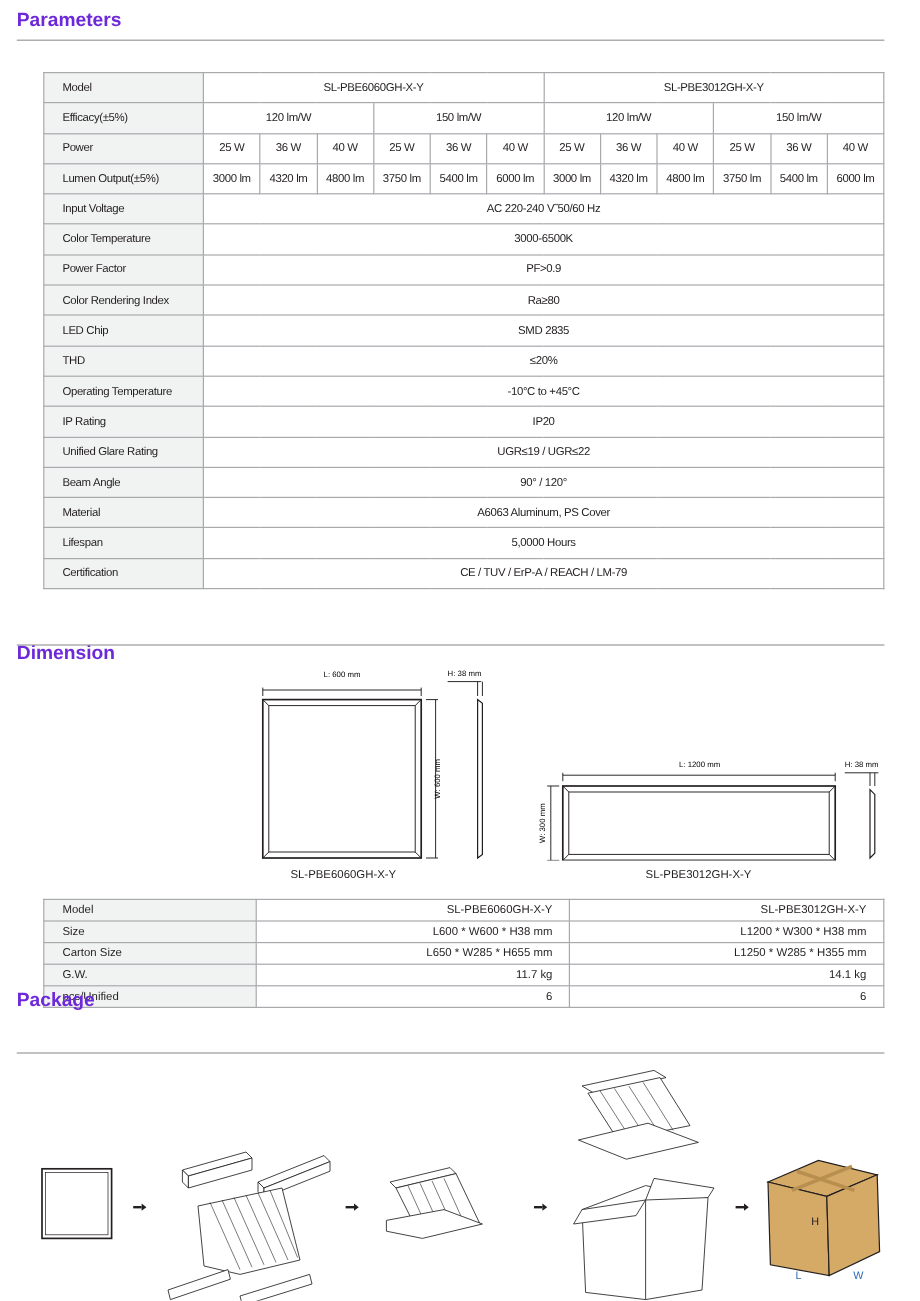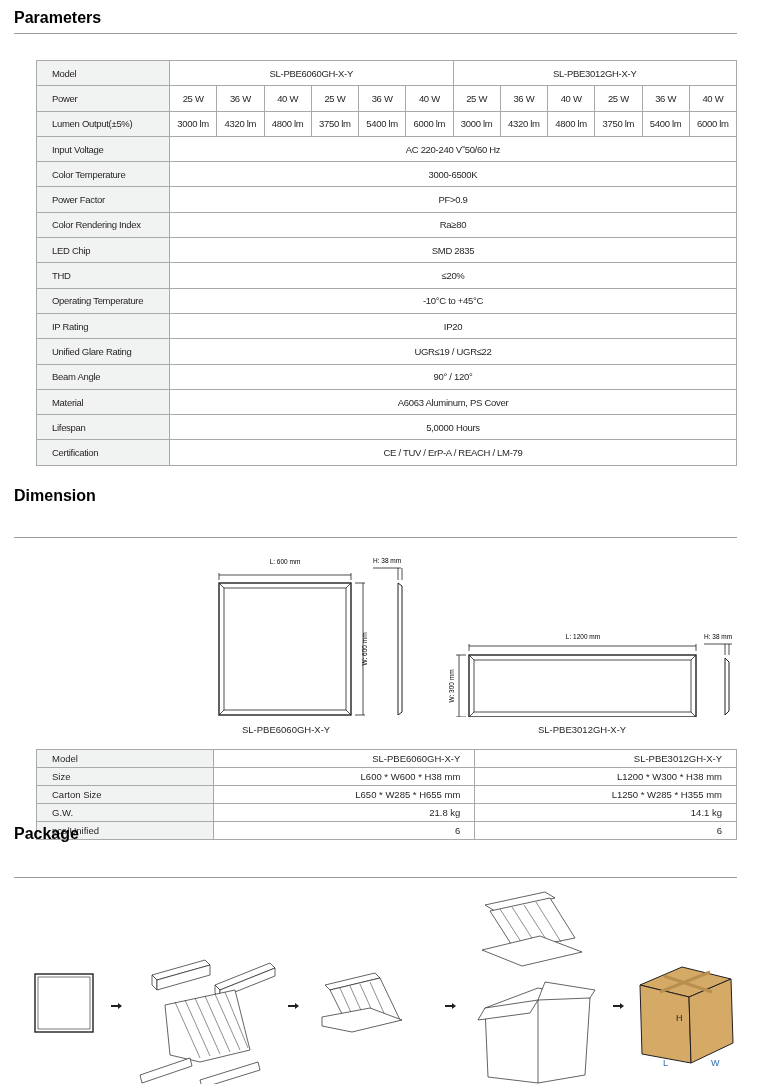--- a/index.html
+++ b/index.html
@@ -1,17 +1,17 @@
 <!DOCTYPE html>
 <html><head>
 <meta charset="utf-8">
 <style>
   html, body { margin:0; padding:0; background:#ffffff; }
   body { width:767px; height:1084px; position:relative; overflow:hidden; font-family:"Liberation Sans", sans-serif; color:#231f20; }
-  .section-title { position:absolute; left:14px; font-size:16px; font-weight:bold; color:#000000; }
+  .section-title { position:absolute; left:14px; font-size:16px; font-weight:bold; color:#6d28d9; }
   .rule { position:absolute; left:14px; width:723px; height:1px; background:#9a9a9a; }
   table { border-collapse:collapse; position:absolute; }
   .param td { border:1px solid #a7a9ac; font-size:9.5px; height:24.3px; padding:0; text-align:center; letter-spacing:-0.3px; }
   .param td.lbl { background:#f1f2f2; text-align:left; padding-left:15px; width:117px; }
   .dim td { border:1px solid #a7a9ac; font-size:9.5px; height:17px; padding:0 14px 0 15px; }
   .dim td.lbl { background:#f1f2f2; text-align:left; width:147px; }
   .dim td.val { text-align:right; width:232px; }
   .fig { position:absolute; }
   .cap { position:absolute; font-size:9.5px; color:#231f20; }
   .dlabel { font-size:6.5px; font-family:"Liberation Sans", sans-serif; }
@@ -21,20 +21,27 @@
 
 <div class="section-title" style="top:9px;">Parameters</div>
 <div class="rule" style="top:33px;"></div>
 
 <table class="param" style="left:36px; top:60px; width:701px;">
   <tbody>
       <tr>
     <td class="lbl">Model</td>
     <td colspan="6">SL-PBE6060GH-X-Y</td>
     <td colspan="6">SL-PBE3012GH-X-Y</td>
+  </tr>
+  <tr>
+    <td class="lbl">Efficacy(±5%)</td>
+    <td colspan="3">120 lm/W</td>
+    <td colspan="3">150 lm/W</td>
+    <td colspan="3">120 lm/W</td>
+    <td colspan="3">150 lm/W</td>
   </tr>
   <tr id="power-row">
     <td class="lbl">Power</td>
   <td>25 W</td>
         <td>36 W</td>
         <td>40 W</td>
         <td>25 W</td>
         <td>36 W</td>
         <td>40 W</td>
         <td>25 W</td>
@@ -109,21 +116,21 @@
         <td class="lbl">Lifespan</td>
         <td colspan="12">5,0000 Hours</td>
       </tr>
       <tr>
         <td class="lbl">Certification</td>
         <td colspan="12">CE / TUV / ErP-A / REACH / LM-79</td>
       </tr>
     </tbody>
 </table>
 
-<div class="section-title" style="top:487px;">Dimension</div>
+<div class="section-title" style="top:536px;">Dimension</div>
 <div class="rule" style="top:537px;"></div>
 
 <svg class="fig" style="left:205px; top:550px;" width="215" height="170">
   <g stroke="#231f20" fill="none" stroke-width="0.8">
     <line x1="14" y1="23" x2="14" y2="30"></line>
       <line x1="146" y1="23" x2="146" y2="30"></line>
     <line x1="14" y1="25" x2="146" y2="25"></line>
     <rect x="14" y="33" width="132" height="132" stroke-width="1.4"></rect>
     <rect x="19" y="38" width="122" height="122" stroke-width="0.8"></rect>
     <line x1="14" y1="33" x2="19" y2="38"></line>
@@ -181,21 +188,21 @@
         <td class="val">L600 * W600 * H38 mm</td>
         <td class="val">L1200 * W300 * H38 mm</td>
       </tr>
       <tr>
         <td class="lbl">Carton Size</td>
         <td class="val">L650 * W285 * H655 mm</td>
         <td class="val">L1250 * W285 * H355 mm</td>
       </tr>
       <tr>
         <td class="lbl">G.W.</td>
-        <td class="val">21.8 kg</td>
+        <td class="val">11.7 kg</td>
         <td class="val">14.1 kg</td>
       </tr>
       <tr>
         <td class="lbl">pcs/Unified</td>
         <td class="val">6</td>
         <td class="val">6</td>
       </tr>
     </tbody>
 </table>
 

